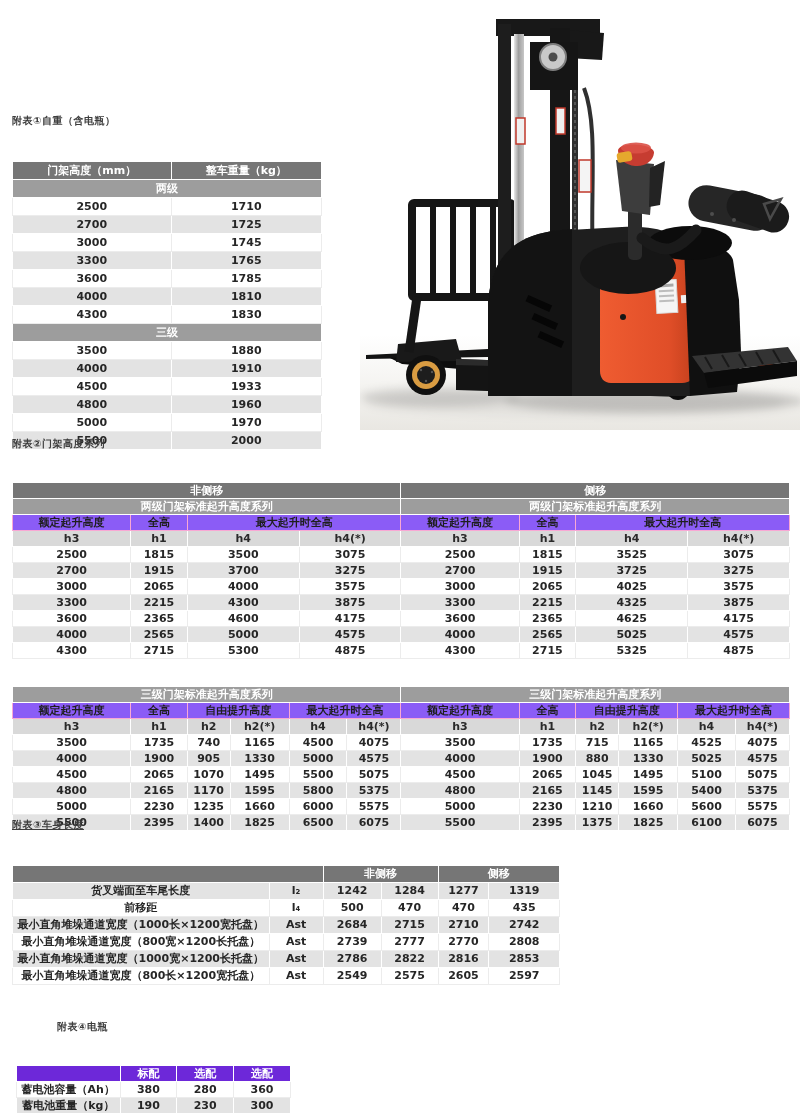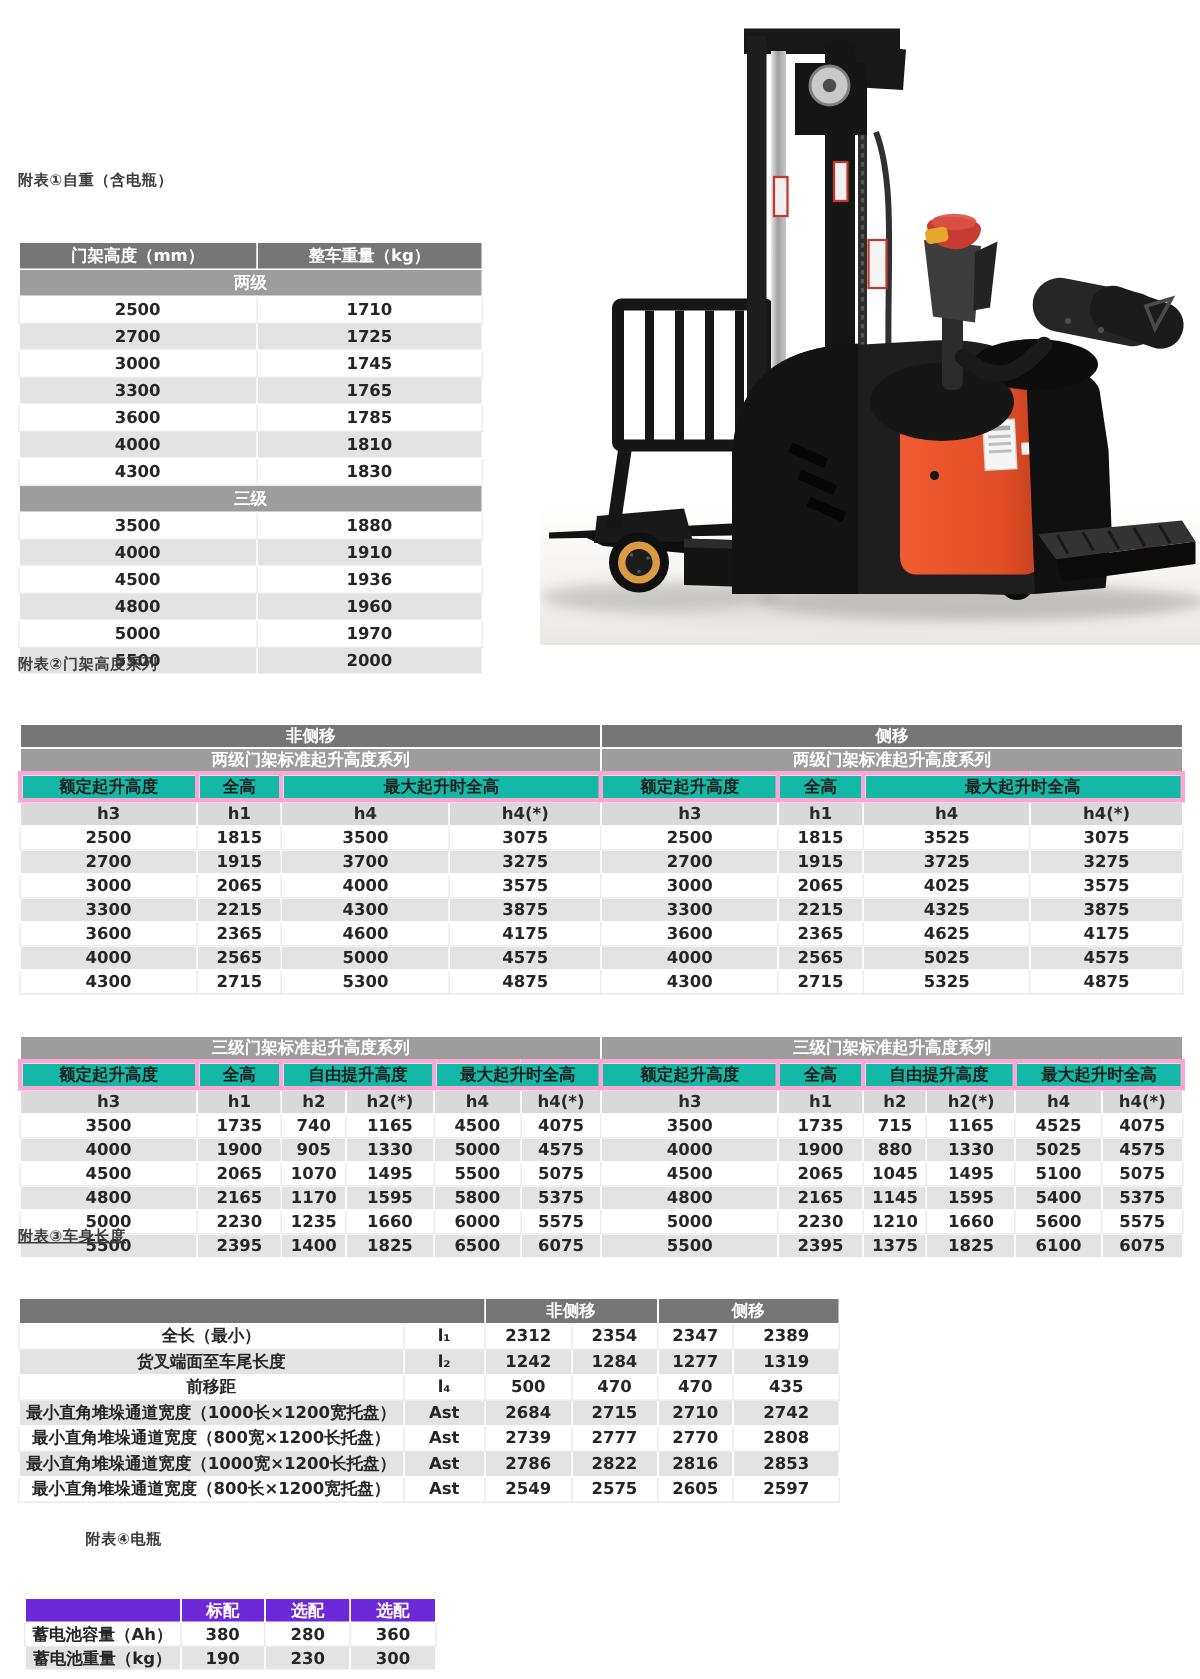--- a/index.html
+++ b/index.html
@@ -14,21 +14,21 @@
   }
   table{border-collapse:collapse;table-layout:fixed;margin-top:27px;}
   td{
     height:16px;line-height:16px;padding:0 2px;font-size:11px;text-align:center;
     font-weight:bold;color:#262626;overflow:hidden;white-space:nowrap;
   }
   
   tr.hdr  td{background:#767676;color:#fff;border:1px solid #fff;}
   tr.hdr4 td{background:#6d28d9;color:#fff;border:1px solid #fff;}
   tr.sec  td{background:#9d9d9d;color:#fff;border:1px solid #fff;}
-  tr.colh td{background:#14b8a6;color:#1e1e1e;border:3px solid #f9a8d4;}
+  tr.colh td{background:#8b5cf6;color:#1e1e1e;border:1px solid #f9a8d4;}
   tr.sub  td{background:#d9d9d9;color:#2a2a2a;border:1px solid #fff;}
   tr.w    td{background:#ffffff;border:1px solid #ececec;}
   tr.g    td{background:#e3e3e3;border:1px solid #fff;}
   #t1 td{height:17px;line-height:17px;}
   #t2wrap table td{height:15px;line-height:15px;}
   #t3 td{height:16px;line-height:16px;}
   #t4 td{height:15px;line-height:15px;}
   .abs{position:absolute;}
 </style>
 </head>
@@ -224,21 +224,21 @@
       <tr class="w">
         <td>3500</td>
         <td>1880</td>
       </tr>
       <tr class="g">
         <td>4000</td>
         <td>1910</td>
       </tr>
       <tr class="w">
         <td>4500</td>
-        <td>1936</td>
+        <td>1933</td>
       </tr>
       <tr class="g">
         <td>4800</td>
         <td>1960</td>
       </tr>
       <tr class="w">
         <td>5000</td>
         <td>1970</td>
       </tr>
       <tr class="g">
@@ -507,28 +507,20 @@
       <col style="width:12.9%">
   </colgroup>
   <thead>
     <tr class="hdr">
       <td colspan="2"></td>
       <td colspan="2">非侧移</td>
       <td colspan="2">侧移</td>
     </tr>
   </thead>
   <tbody id="t3-body">
-      <tr class="w">
-        <td>全长（最小）</td>
-        <td>l₁</td>
-        <td>2312</td>
-        <td>2354</td>
-        <td>2347</td>
-        <td>2389</td>
-      </tr>
       <tr class="g">
         <td>货叉端面至车尾长度</td>
         <td>l₂</td>
         <td>1242</td>
         <td>1284</td>
         <td>1277</td>
         <td>1319</td>
       </tr>
       <tr class="w">
         <td>前移距</td>

